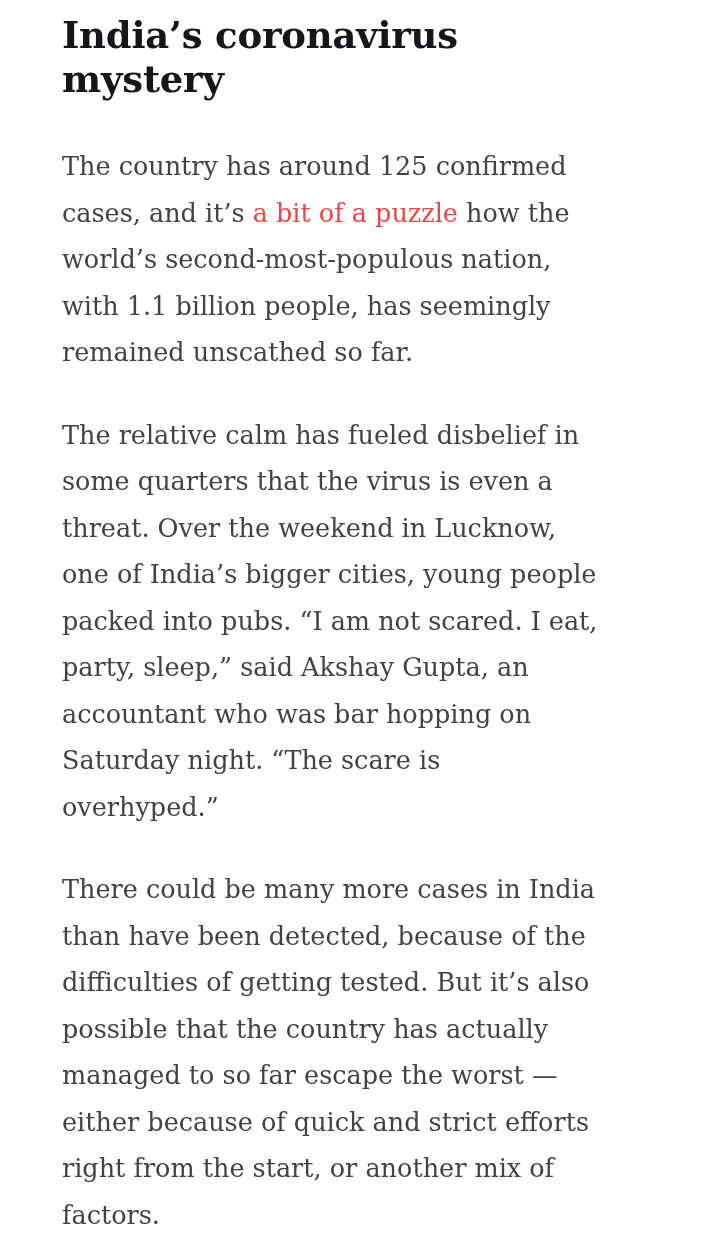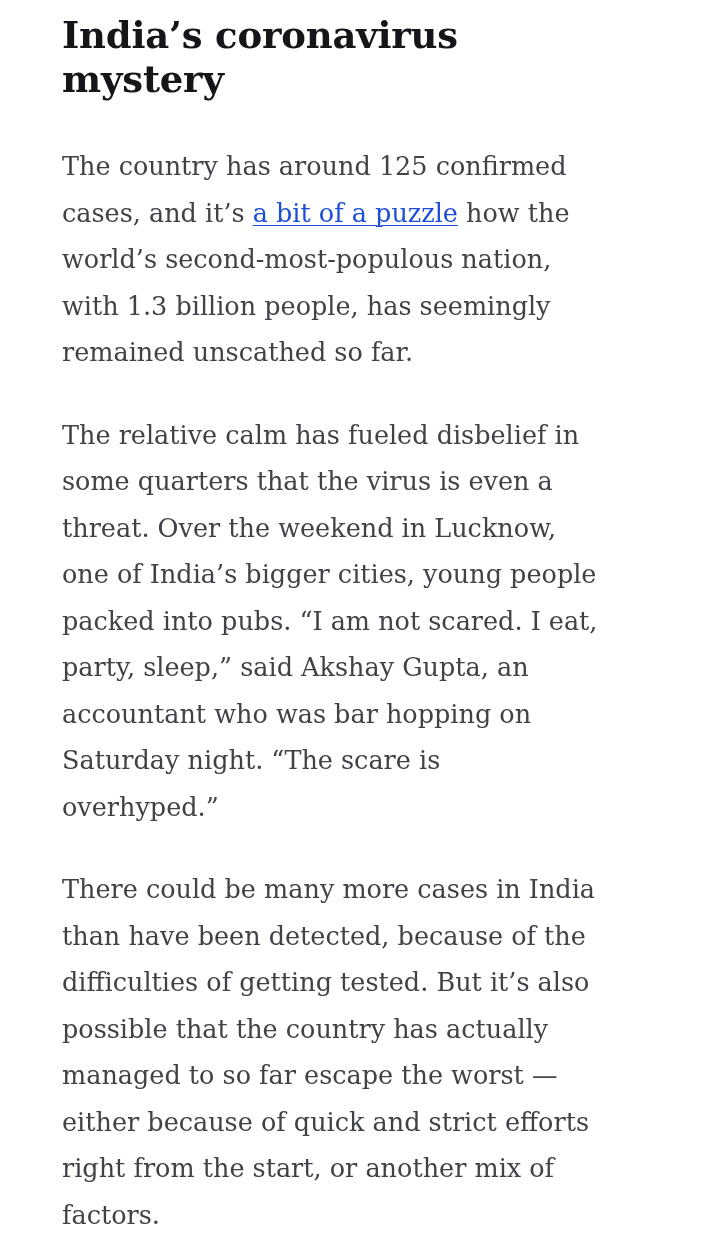--- a/index.html
+++ b/index.html
@@ -33,31 +33,30 @@
     font-size: 25.5px;
     line-height: 46.5px;
     color: #3f4347;
     margin: 0 0 36px 0;
     text-align: left;
   }
   .para:last-child {
     margin-bottom: 0;
   }
   a.inline-link {
-    color: #1d4ed8;
-    text-decoration: underline;
+    color: #ef4444;
     text-underline-offset: 3px;
     text-decoration-thickness: 1px;
     cursor: pointer;
   }
 </style>
 </head>
 <body>
 
 <article class="article">
   <h1 class="headline">India’s coronavirus mystery</h1>
 
   <div id="paragraphs">
-      <p class="para"><span>The country has around 125 confirmed cases, and it’s </span><a class="inline-link">a bit of a puzzle</a><span> how the world’s second-most-populous nation, with 1.3 billion people, has seemingly remained unscathed so far.</span></p>
+      <p class="para"><span>The country has around 125 confirmed cases, and it’s </span><a class="inline-link">a bit of a puzzle</a><span> how the world’s second-most-populous nation, with 1.1 billion people, has seemingly remained unscathed so far.</span></p>
       <p class="para"><span>The relative calm has fueled disbelief in some quarters that the virus is even a threat. Over the weekend in Lucknow, one of India’s bigger cities, young people packed into pubs. “I am not scared. I eat, party, sleep,” said Akshay Gupta, an accountant who was bar hopping on Saturday night. “The scare is overhyped.”</span></p>
       <p class="para"><span>There could be many more cases in India than have been detected, because of the difficulties of getting tested. But it’s also possible that the country has actually managed to so far escape the worst — either because of quick and strict efforts right from the start, or another mix of factors.</span></p>
     </div>
 </article>
 
 </body></html>

